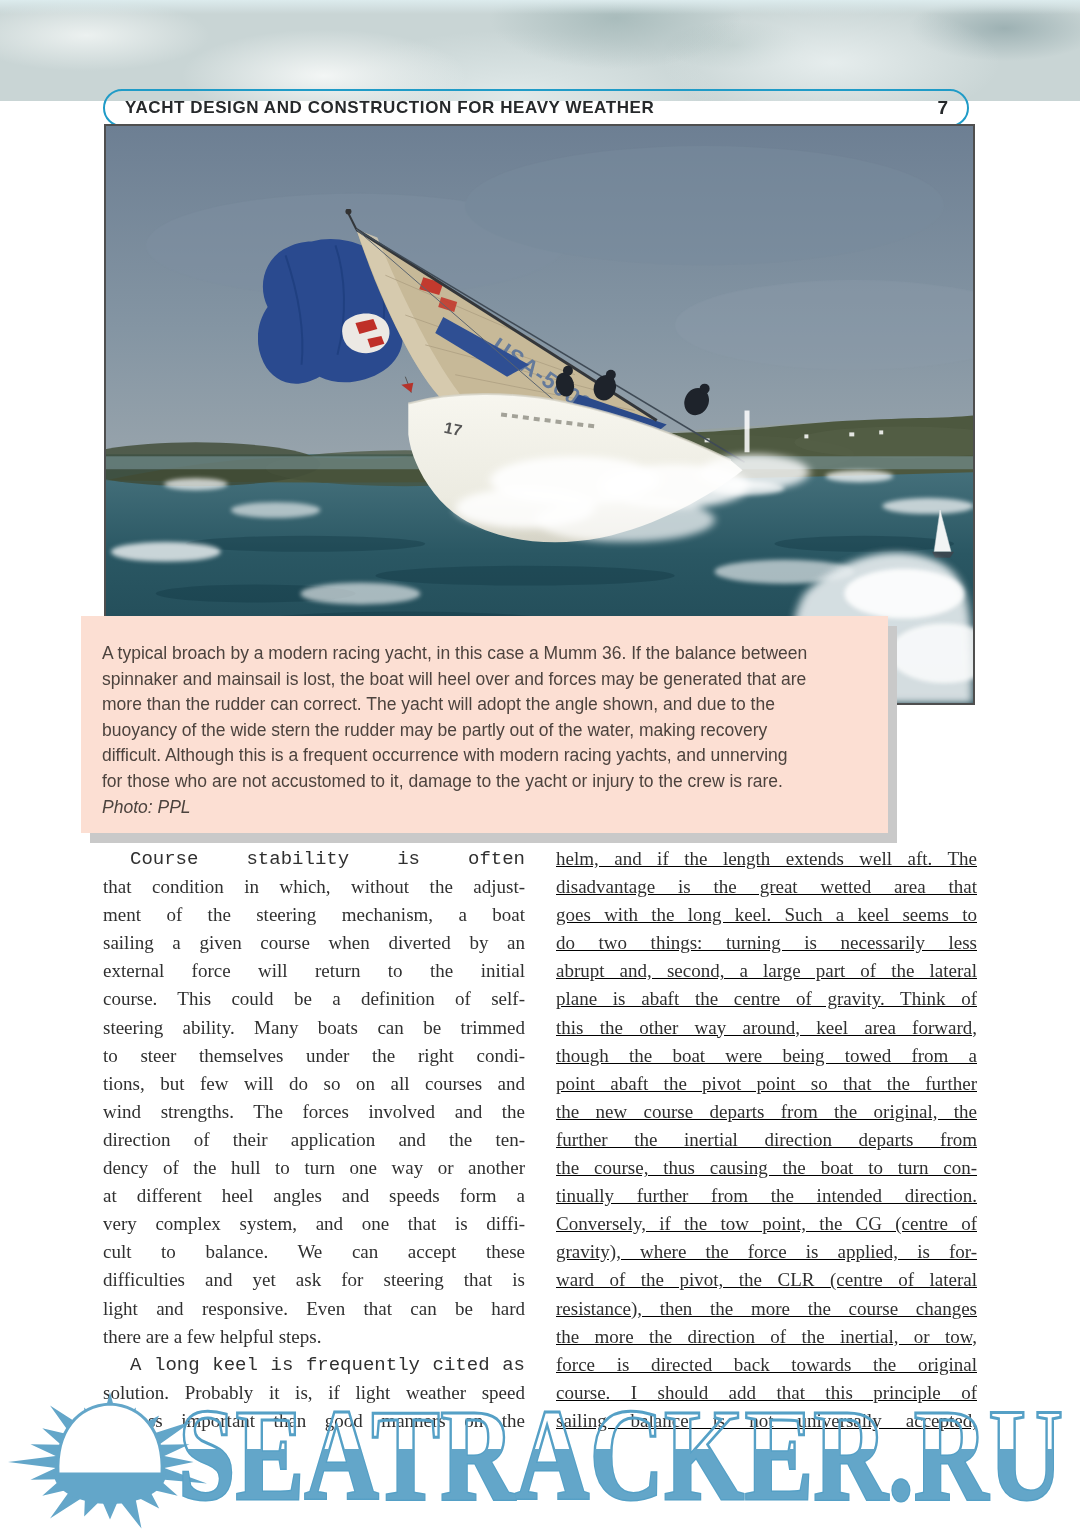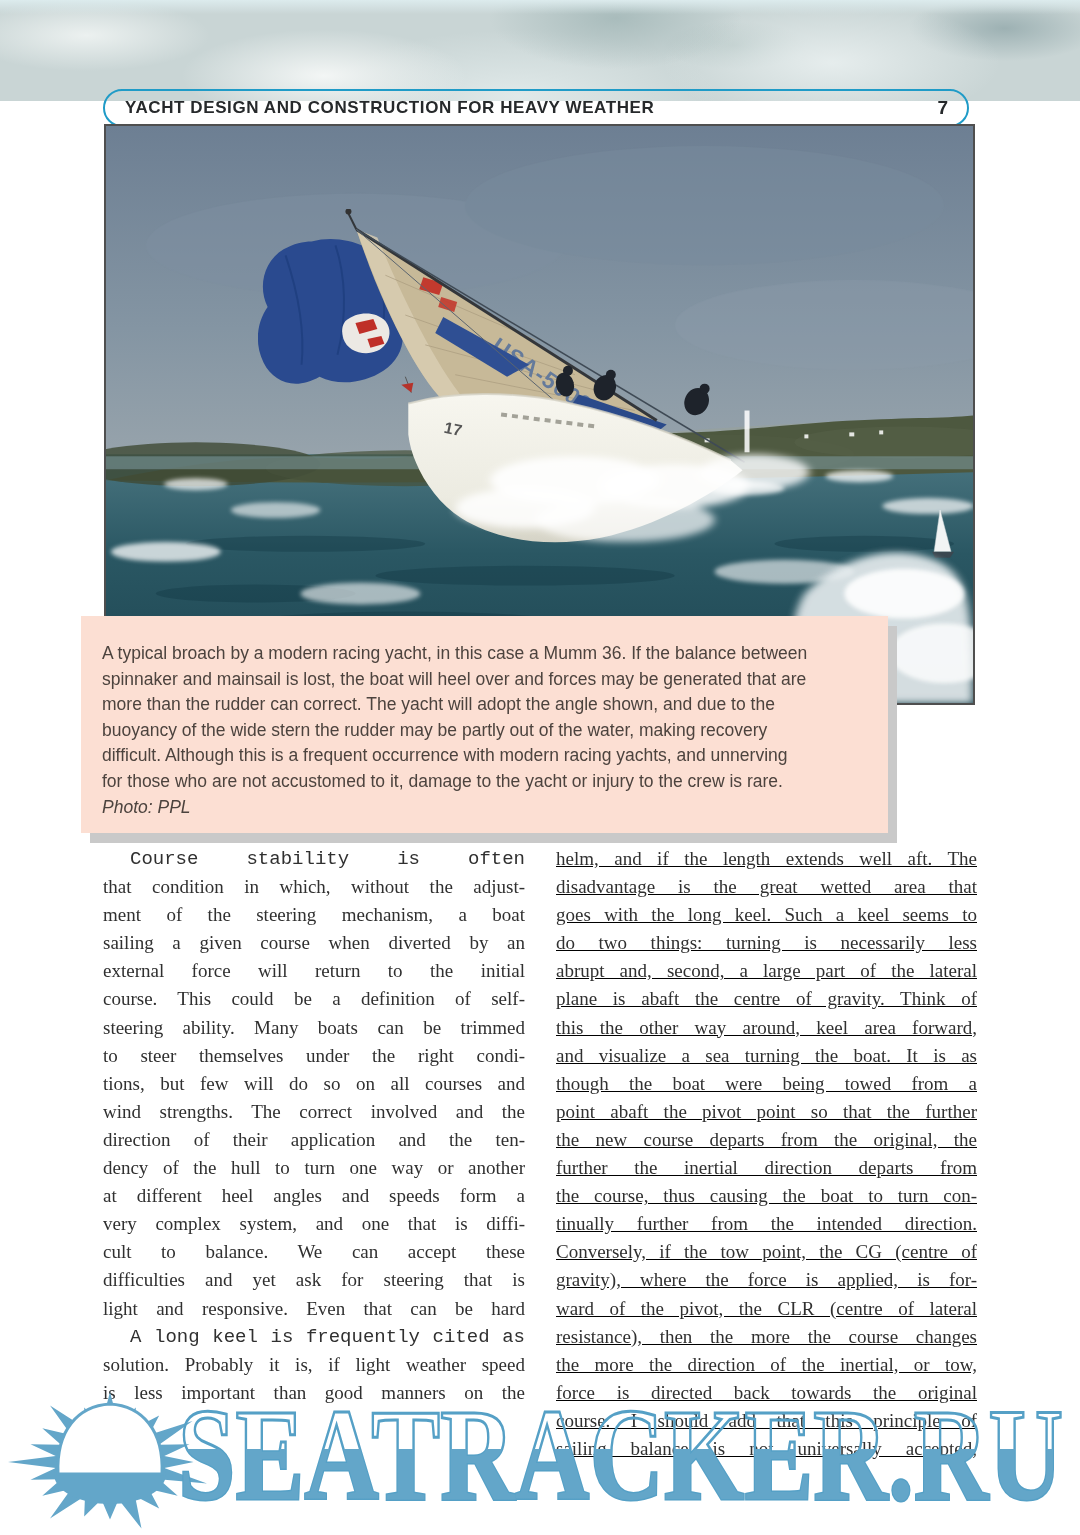--- a/index.html
+++ b/index.html
@@ -241,41 +241,41 @@
   <div class="col col-left" id="col0">
       <div class="tl indent">Course stability is often characterized as</div>
       <div class="tl">that condition in which, without the adjust-</div>
       <div class="tl">ment of the steering mechanism, a boat</div>
       <div class="tl">sailing a given course when diverted by an</div>
       <div class="tl">external force will return to the initial</div>
       <div class="tl">course. This could be a definition of self-</div>
       <div class="tl">steering ability. Many boats can be trimmed</div>
       <div class="tl">to steer themselves under the right condi-</div>
       <div class="tl">tions, but few will do so on all courses and</div>
-      <div class="tl">wind strengths. The correct involved and the</div>
+      <div class="tl">wind strengths. The forces involved and the</div>
       <div class="tl">direction of their application and the ten-</div>
       <div class="tl">dency of the hull to turn one way or another</div>
       <div class="tl">at different heel angles and speeds form a</div>
       <div class="tl">very complex system, and one that is diffi-</div>
       <div class="tl">cult to balance. We can accept these</div>
       <div class="tl">difficulties and yet ask for steering that is</div>
       <div class="tl">light and responsive. Even that can be hard</div>
+      <div class="tl end">there are a few helpful steps.</div>
       <div class="tl indent">A long keel is frequently cited as the best</div>
       <div class="tl">solution. Probably it is, if light weather speed</div>
       <div class="tl">is less important than good manners on the</div>
     </div>
   <div class="col col-right" id="col1">
       <div class="tl">helm, and if the length extends well aft. The</div>
       <div class="tl">disadvantage is the great wetted area that</div>
       <div class="tl">goes with the long keel. Such a keel seems to</div>
       <div class="tl">do two things: turning is necessarily less</div>
       <div class="tl">abrupt and, second, a large part of the lateral</div>
       <div class="tl">plane is abaft the centre of gravity. Think of</div>
       <div class="tl">this the other way around, keel area forward,</div>
-      <div class="tl">and visualize a sea turning the boat. It is as</div>
       <div class="tl">though the boat were being towed from a</div>
       <div class="tl">point abaft the pivot point so that the further</div>
       <div class="tl">the new course departs from the original, the</div>
       <div class="tl">further the inertial direction departs from</div>
       <div class="tl">the course, thus causing the boat to turn con-</div>
       <div class="tl">tinually further from the intended direction.</div>
       <div class="tl">Conversely, if the tow point, the CG (centre of</div>
       <div class="tl">gravity), where the force is applied, is for-</div>
       <div class="tl">ward of the pivot, the CLR (centre of lateral</div>
       <div class="tl">resistance), then the more the course changes</div>

